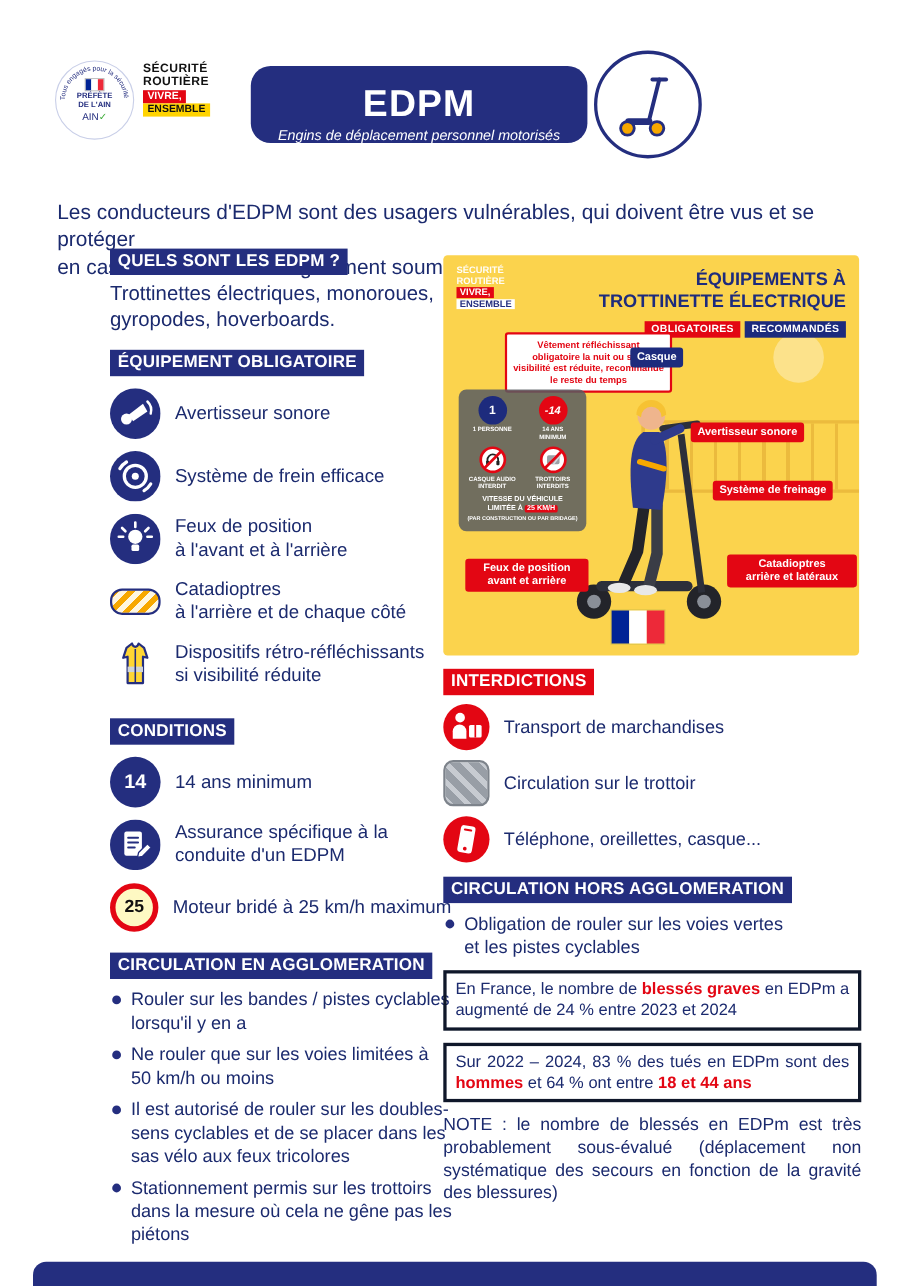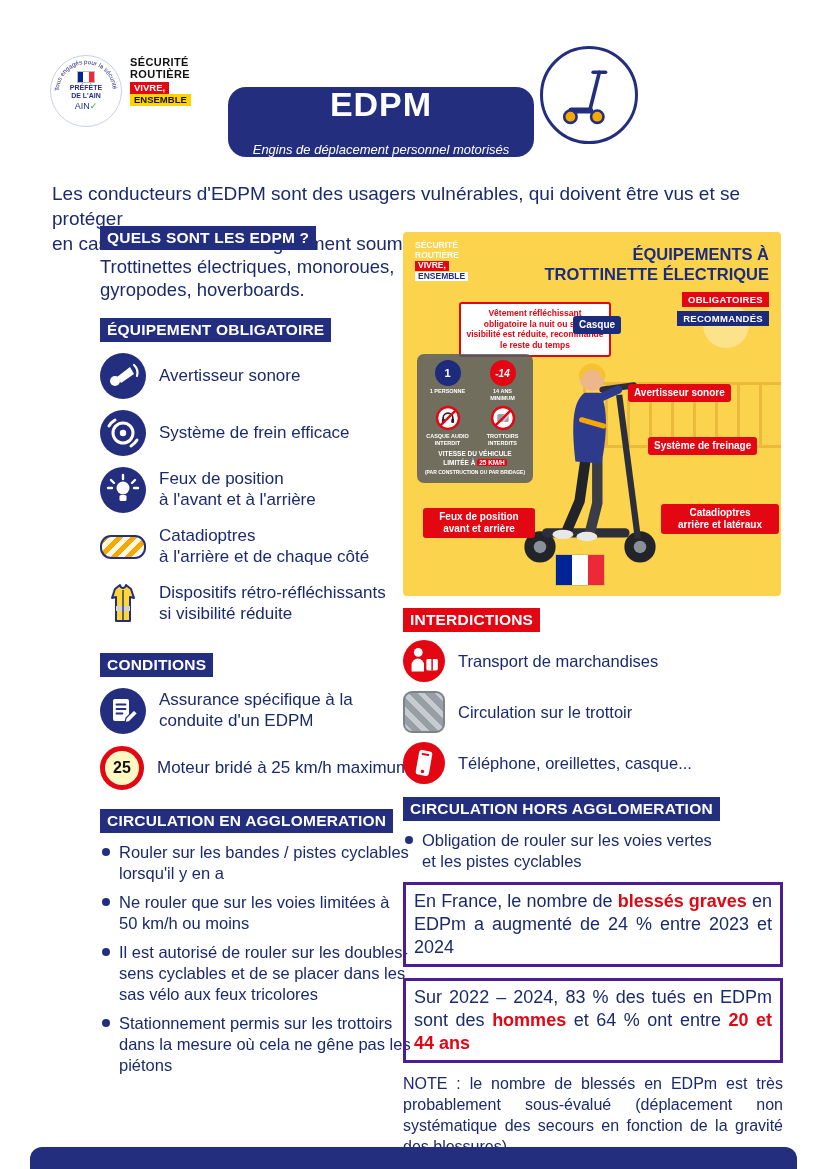--- a/index.html
+++ b/index.html
@@ -22,21 +22,21 @@
   .prefet-ain{font-size:9px;font-weight:normal;color:var(--navy);}
   .prefet-ain em{color:#39a935;font-style:normal;}
 
   .logo-sr{position:absolute;left:130px;top:57px;line-height:1.05;}
   .logo-sr .l1{font-size:11px;font-weight:bold;color:#111;letter-spacing:.4px;}
   .logo-sr .boxes{margin-top:2px;display:inline-block;}
   .box-vivre{display:block;background:var(--red);color:#fff;font-size:9.5px;font-weight:bold;padding:1px 4px;width:max-content;}
   .box-ensemble{display:block;background:#ffd300;color:#111;font-size:9.5px;font-weight:bold;padding:1px 4px;width:max-content;}
 
   .banner{position:absolute;left:228px;top:60px;width:306px;height:70px;background:var(--navy);
-    border-radius:18px;display:flex;flex-direction:column;align-items:center;justify-content:space-between;color:#fff;margin-top:27px;}
+    border-radius:18px;display:flex;flex-direction:column;align-items:center;justify-content:flex-end;color:#fff;}
   .banner-title{font-size:34px;font-weight:bold;letter-spacing:1px;line-height:1;}
   .banner-sub{font-size:13px;font-style:italic;margin-top:4px;}
 
   .scooter-circle{position:absolute;left:540px;top:46px;width:92px;height:92px;border-radius:50%;
     background:#fff;border:3px solid var(--navy);display:flex;align-items:center;justify-content:center;}
 
   
   .intro{position:absolute;left:52px;top:162px;width:732px;font-size:19px;line-height:1.32;color:var(--text);}
 
   
@@ -68,21 +68,21 @@
 
   
   .poster{position:relative;width:378px;height:364px;background:var(--yellow);border-radius:4px;overflow:hidden;}
   .poster-fence{position:absolute;left:180px;top:150px;width:198px;height:60px;opacity:.45;
     background:repeating-linear-gradient(90deg,#d99e2b 0 3px,transparent 3px 22px);border-top:3px solid #d99e2b;border-bottom:3px solid #d99e2b;}
   .poster-sun{position:absolute;left:300px;top:70px;width:46px;height:46px;border-radius:50%;background:rgba(255,255,255,.35);}
   .poster-logo{position:absolute;left:12px;top:9px;font-size:8.5px;font-weight:bold;color:rgba(255,255,255,.95);line-height:1.12;}
   .poster-logo .pv{background:var(--red);color:#fff;padding:0 3px;display:inline-block;margin-top:1px;}
   .poster-logo .pe{background:#fff;color:var(--navy);padding:0 3px;display:inline-block;margin-top:1px;}
   .poster-title{position:absolute;right:12px;top:12px;text-align:right;color:#1d2b7d;font-weight:bold;font-size:16.5px;line-height:1.22;}
-  .poster-badges{position:absolute;right:12px;top:60px;display:flex;flex-direction:column;align-items:flex-end;gap:4px;}
+  .poster-badges{position:absolute;right:12px;top:60px;display:flex;flex-direction:row;align-items:flex-end;gap:4px;}
   .pbadge{font-size:9.5px;font-weight:bold;color:#fff;padding:2px 6px;letter-spacing:.3px;}
   .pbadge.red{background:var(--red);} .pbadge.navy{background:#1d2b7d;}
   .info-note{position:absolute;left:12px;top:70px;width:152px;background:#fff;border:2px solid var(--red);
     color:var(--red);font-size:8.5px;font-weight:bold;line-height:1.25;padding:4px 5px;text-align:center;border-radius:3px;box-sizing:border-box;margin-left:44px;}
   .picto-panel{position:absolute;left:14px;top:122px;width:116px;background:rgba(88,92,98,.85);
     border-radius:7px;padding:6px 3px;color:#fff;text-align:center;box-sizing:border-box;}
   .picto-row{display:flex;justify-content:space-around;margin-bottom:4px;}
   .picto{width:50%;display:flex;flex-direction:column;align-items:center;gap:2px;}
   .picto .plabel{font-size:5.5px;font-weight:bold;line-height:1.2;}
   .pcircle-navy{width:26px;height:26px;border-radius:50%;background:#1d2b7d;color:#fff;font-weight:bold;font-size:11px;display:flex;align-items:center;justify-content:center;}
@@ -95,21 +95,21 @@
   .callout.blue{background:#1d2b7d;}
   .rider-svg{position:absolute;left:92px;top:92px;}
   .fr-flag{position:absolute;left:152px;bottom:10px;width:48px;height:30px;display:flex;border:1px solid #d9c24a;}
   .fr-flag span{flex:1;}
 
   
   .int-row{display:flex;align-items:center;gap:13px;margin-top:7px;min-height:44px;}
   .int-row .label{font-size:16.5px;color:var(--text);}
 
   
-  .stat-box{border:3px solid #4c1d95;padding:5px 8px;font-size:18px;line-height:1.28;color:var(--text);
+  .stat-box{border:3px solid #0f172a;padding:5px 8px;font-size:15px;line-height:1.28;color:var(--text);
     text-align:justify;margin-top:11px;}
   .seg-red{color:var(--red);font-weight:bold;}
   .note-text{font-size:16px;line-height:1.3;color:var(--text);text-align:justify;margin-top:11px;}
 
   .bottom-bar{position:absolute;left:30px;top:1147px;width:767px;height:22px;background:var(--navy);border-radius:12px 12px 0 0;}
 </style>
 </head>
 <body>
 
 <div class="page">
@@ -225,20 +225,24 @@
           <rect x="16" y="25" width="14" height="5" fill="#cfd4da"></rect>
           <line x1="23" y1="9" x2="23" y2="40" stroke="#242e7f" stroke-width="1.4"></line>
         </svg>
       </span>
       <span class="label pre">Dispositifs rétro-réfléchissants
 si visibilité réduite</span>
     </div>
 
     <div class="gap26"><span class="badge">CONDITIONS</span></div>
 
+    <div class="row">
+      <span class="circle-navy">14</span>
+      <span class="label pre">14 ans minimum</span>
+    </div>
 
     <div class="row">
       <span class="icon-46">
         <svg width="46" height="46" viewBox="0 0 46 46">
           <circle cx="23" cy="23" r="23" fill="#242e7f"></circle>
           <rect x="13" y="11" width="16" height="22" rx="2" fill="#fff"></rect>
           <path d="M16.5 16.5 h9 M16.5 21 h9 M16.5 25.5 h6" stroke="#242e7f" stroke-width="1.8" stroke-linecap="round"></path>
           <path d="M26 30 l8 -8 3.5 3.5 -8 8 -4.5 1 Z" fill="#fff" stroke="#242e7f" stroke-width="1.2"></path>
         </svg>
       </span>
@@ -396,19 +400,19 @@
       <span class="label">Téléphone, oreillettes, casque...</span>
     </div>
 
     <div class="gap12"><span class="badge">CIRCULATION HORS AGGLOMERATION</span></div>
     <ul class="bullets">
       <li class="pre">Obligation de rouler sur les voies vertes
 et les pistes cyclables</li>
     </ul>
 
     <div class="stat-box"><span class="seg-n">En France, le nombre de </span><span class="seg-red">blessés graves</span><span class="seg-n"> en EDPm a augmenté de 24 % entre 2023 et 2024</span></div>
-    <div class="stat-box"><span class="seg-n">Sur 2022 – 2024, 83 % des tués en EDPm sont des </span><span class="seg-red">hommes</span><span class="seg-n"> et 64 % ont entre </span><span class="seg-red">20 et 44 ans</span></div>
+    <div class="stat-box"><span class="seg-n">Sur 2022 – 2024, 83 % des tués en EDPm sont des </span><span class="seg-red">hommes</span><span class="seg-n"> et 64 % ont entre </span><span class="seg-red">18 et 44 ans</span></div>
 
     <p class="note-text">NOTE : le nombre de blessés en EDPm est très probablement sous-évalué (déplacement non systématique des secours en fonction de la gravité des blessures)</p>
   </div>
 
   <div class="bottom-bar"></div>
 </div>
 
 </body></html>

